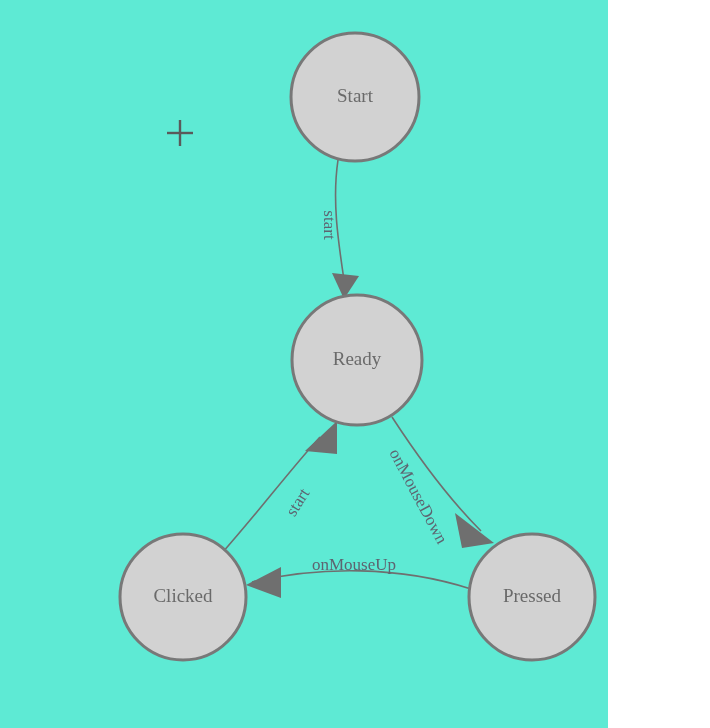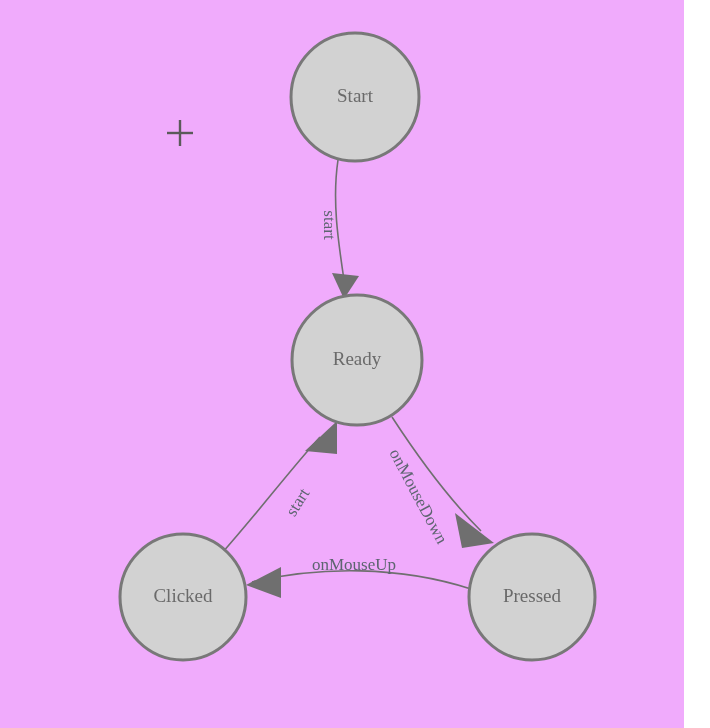--- a/index.html
+++ b/index.html
@@ -9,23 +9,23 @@
     background: #ffffff;
   }
   body {
     width: 710px;
     height: 728px;
     font-family: "Liberation Serif", "DejaVu Serif", serif;
     overflow: hidden;
   }
   #canvas-root {
     position: relative;
-    width: 684px;
+    width: 608px;
     height: 728px;
-    background: #f0abfc;
+    background: #5eead4;
   }
   svg#diagram {
     display: block;
     width: 710px;
     height: 728px;
   }
   .node-circle {
     fill: #d2d2d2;
     stroke: #787878;
     stroke-width: 3;

